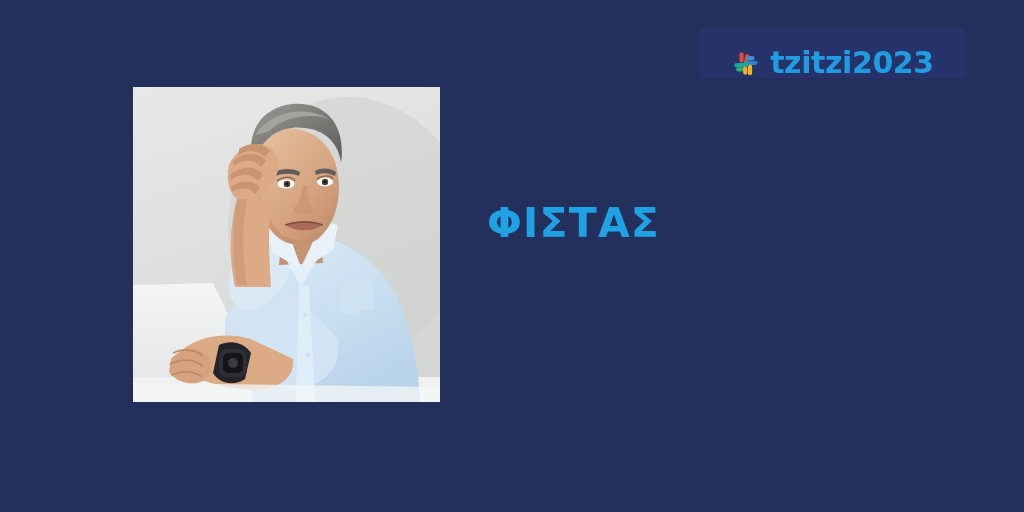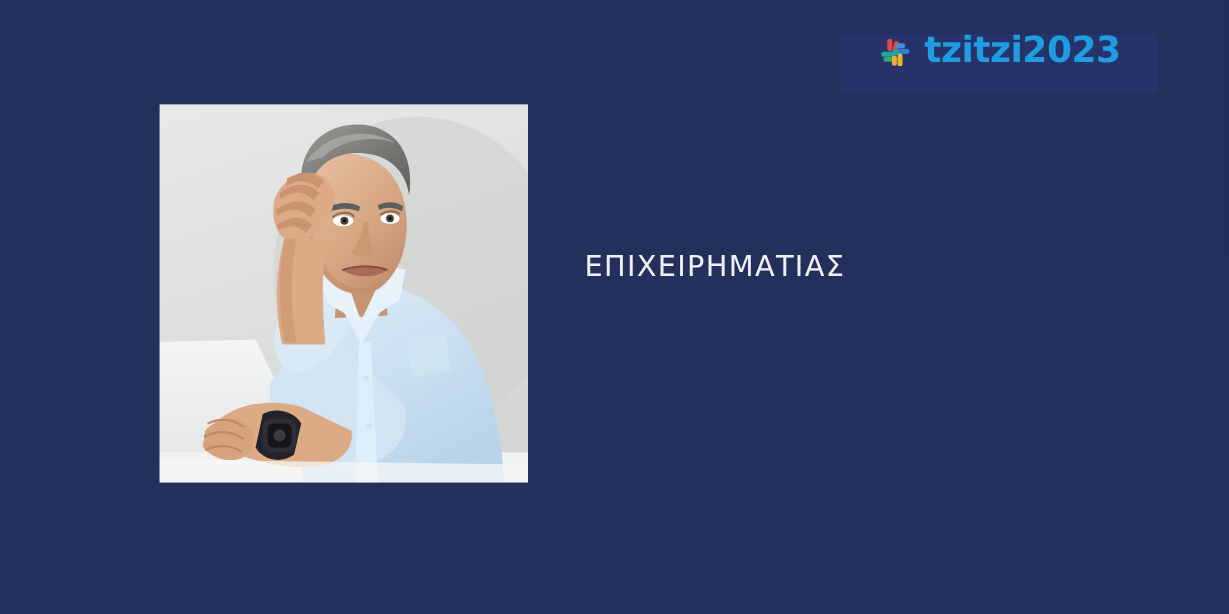--- a/index.html
+++ b/index.html
@@ -26,21 +26,21 @@
 
   
   .logo-badge {
     position: absolute;
     left: 700px;
     top: 28px;
     width: 265px;
     height: 50px;
     background: #26336a;
     display: flex;
-    align-items: flex-start;
+    align-items: flex-end;
     justify-content: center;
     gap: 9px;
   }
 
   .logo-mark {
     width: 30px;
     height: 30px;
     flex: none;
     position: relative;
     top: 1px;
@@ -239,16 +239,16 @@
       <path d="M86 258 C98 252 112 256 118 266 L112 292 C100 300 86 296 80 286 Z" fill="#23242a"></path>
       <rect x="86" y="262" width="28" height="28" rx="7" fill="#2e2f36"></rect>
       <rect x="90" y="266" width="20" height="20" rx="5" fill="#141519"></rect>
       <circle cx="100" cy="276" r="5" fill="#3a3b42"></circle>
 
       <path d="M0 296 L307 300 L307 315 L0 315 Z" fill="#f6f7f7" opacity="0.75"></path>
     </svg>
   </div>
 
   <div class="text-block">
-    <div class="person-role">ΕΠΙΧΕΙΡΗΜΑΤΙΑΣ</div>
+    <div class="person-name">ΦΙΣΤΑΣ</div>
   </div>
 
 </div>
 
 </body></html>

